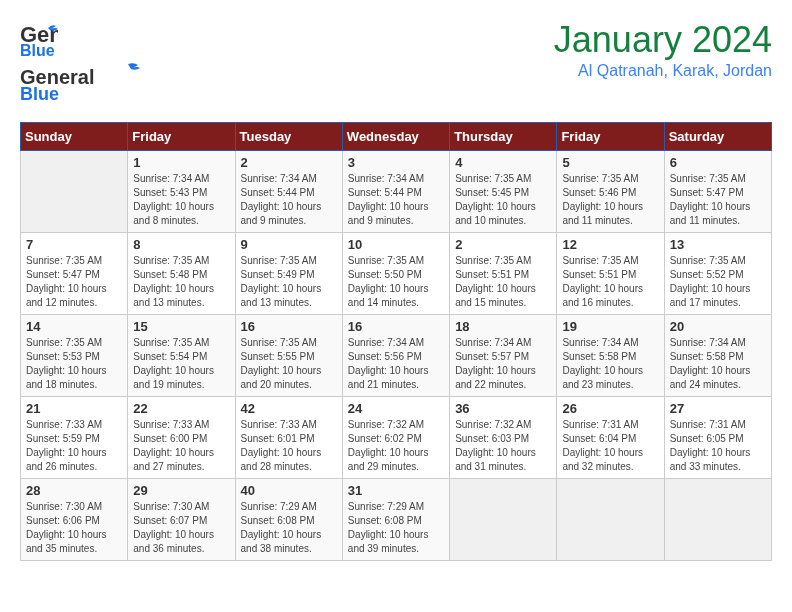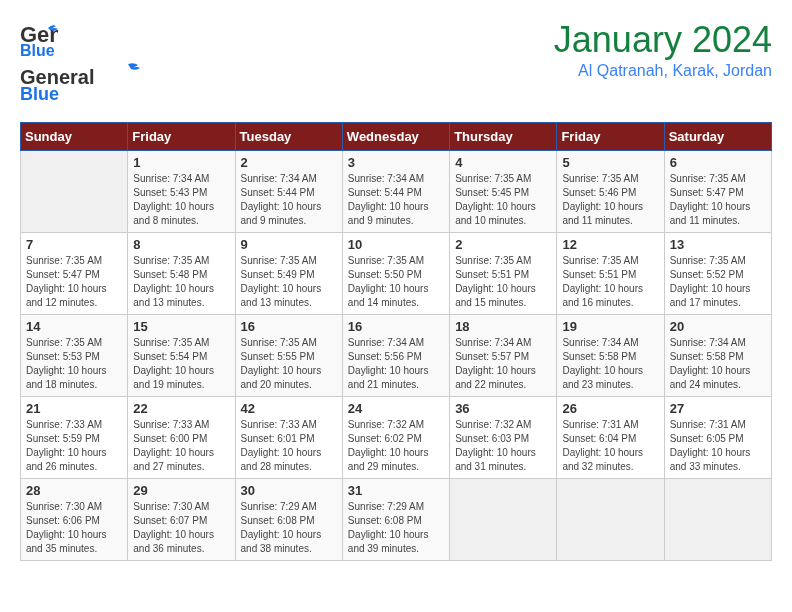--- a/index.html
+++ b/index.html
@@ -244,21 +244,21 @@
       <tr>
         <td>
           <span class="day-number">28</span>
           <div class="cell-info">Sunrise: 7:30 AM<br>Sunset: 6:06 PM<br>Daylight: 10 hours<br>and 35 minutes.</div>
         </td>
         <td>
           <span class="day-number">29</span>
           <div class="cell-info">Sunrise: 7:30 AM<br>Sunset: 6:07 PM<br>Daylight: 10 hours<br>and 36 minutes.</div>
         </td>
         <td>
-          <span class="day-number">30</span>
+          <span class="day-number">40</span>
           <div class="cell-info">Sunrise: 7:29 AM<br>Sunset: 6:08 PM<br>Daylight: 10 hours<br>and 38 minutes.</div>
         </td>
         <td>
           <span class="day-number">31</span>
           <div class="cell-info">Sunrise: 7:29 AM<br>Sunset: 6:08 PM<br>Daylight: 10 hours<br>and 39 minutes.</div>
         </td>
         <td class="empty-cell"></td>
         <td class="empty-cell"></td>
         <td class="empty-cell"></td>
       </tr>

